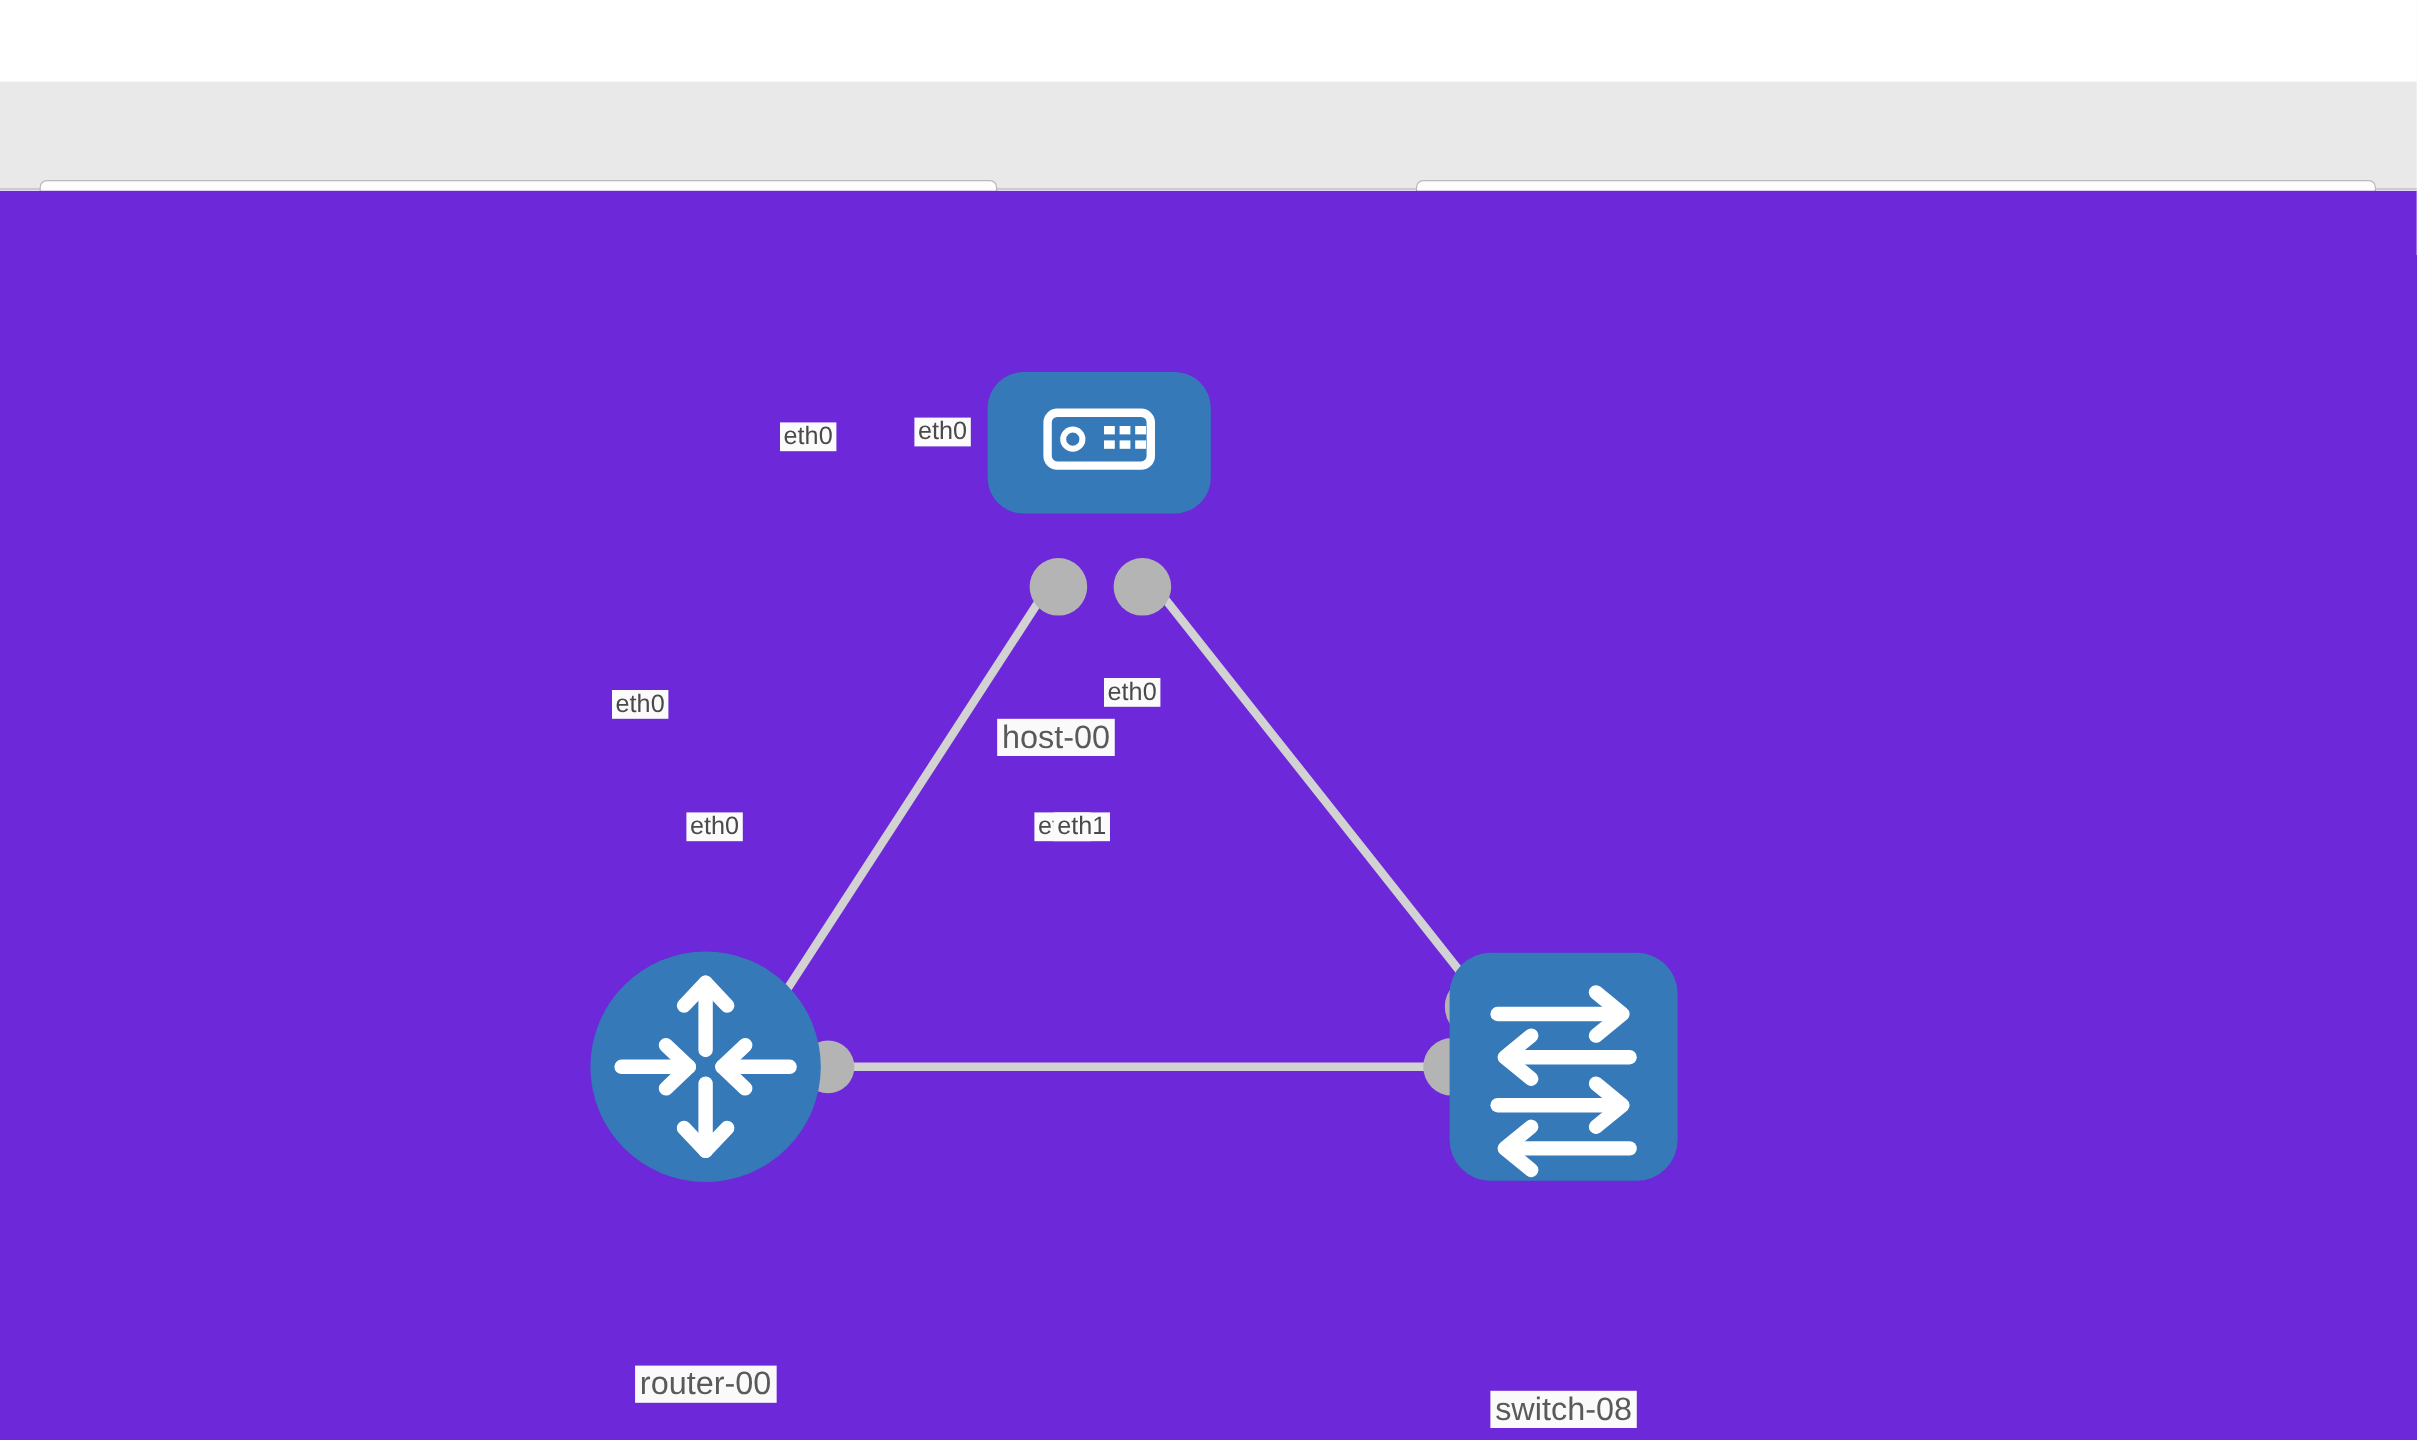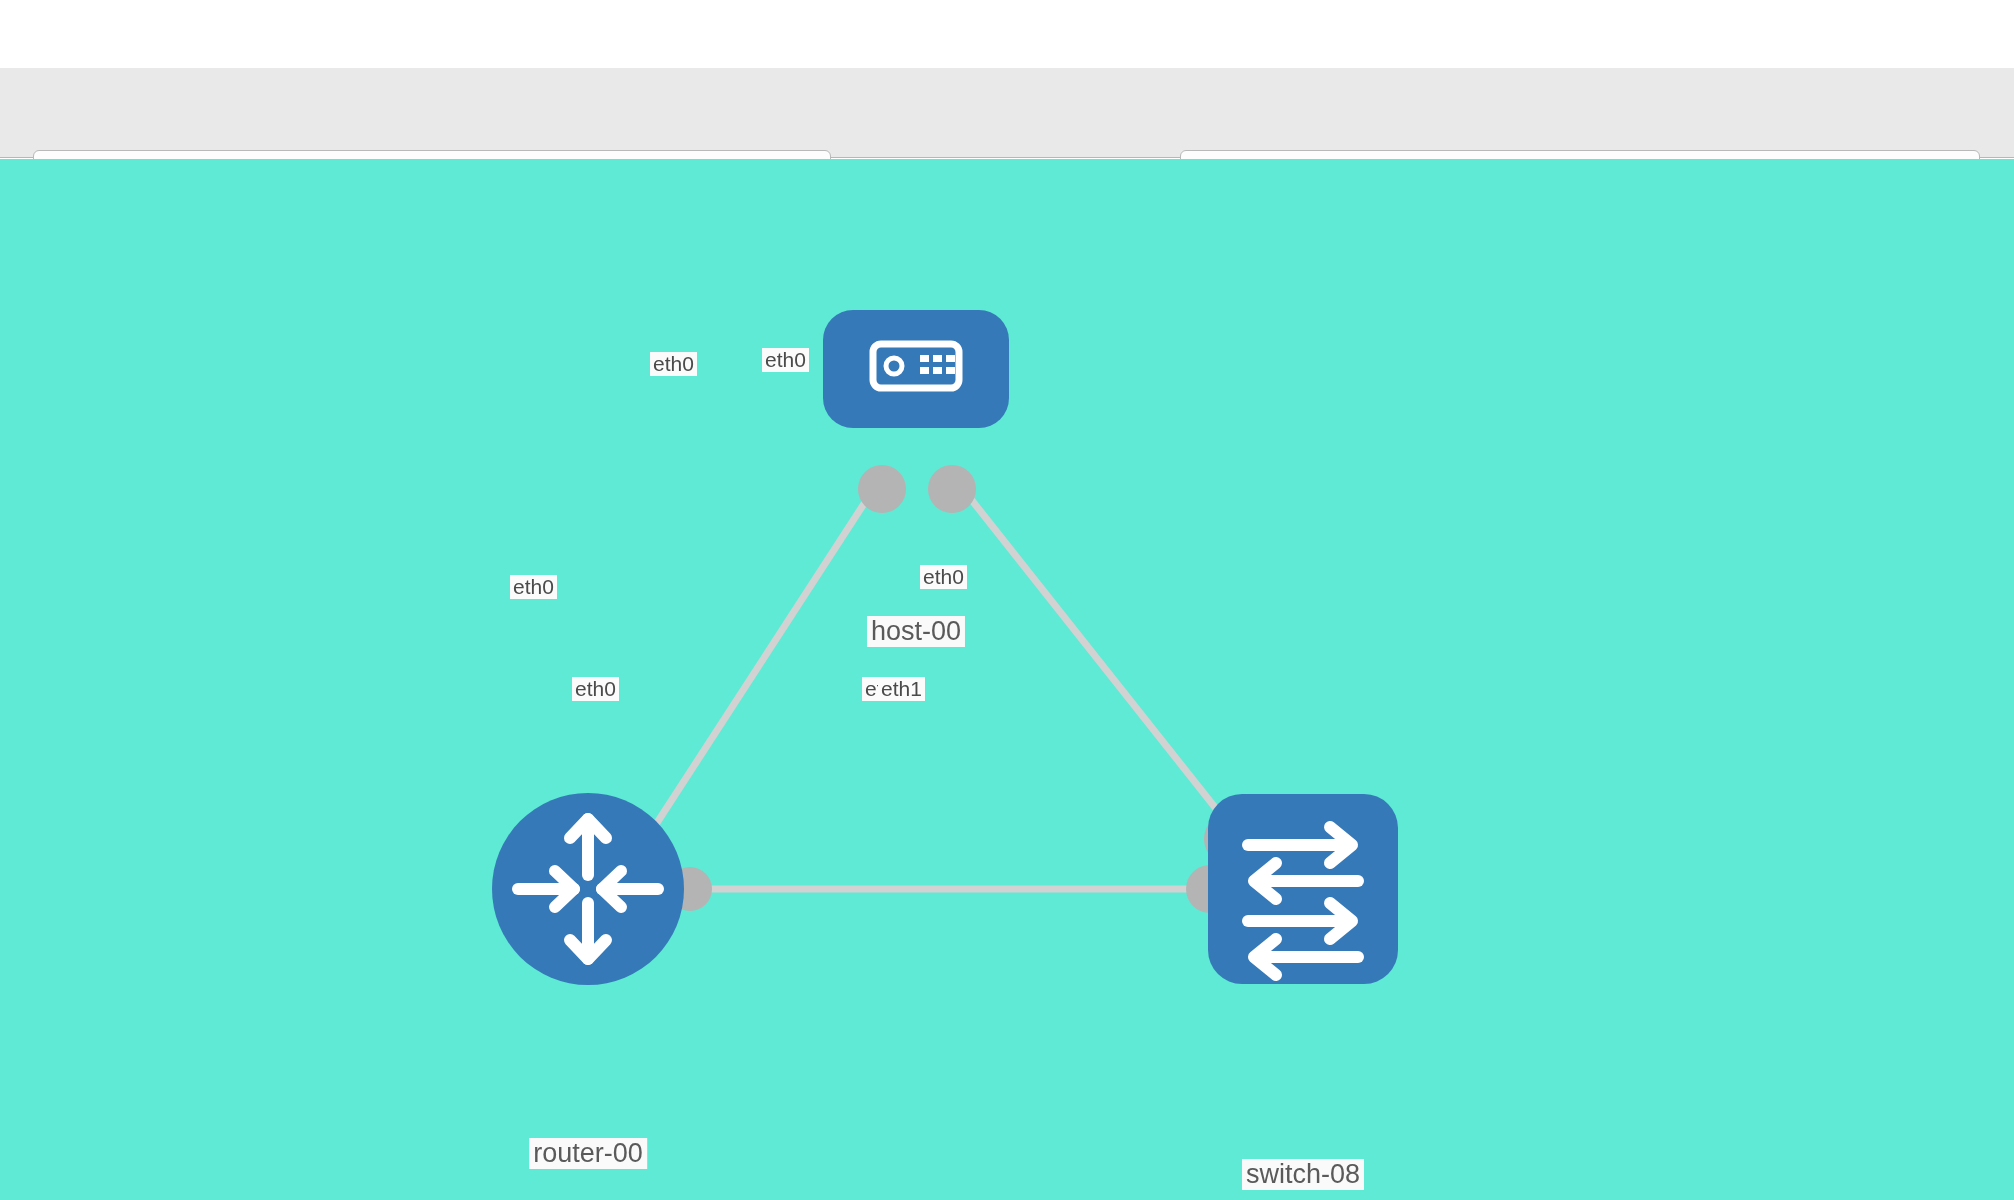--- a/index.html
+++ b/index.html
@@ -80,21 +80,21 @@
     width: 34px; height: 34px;
     cursor: pointer;
   }
   #wrench-btn { left: 1044px; }
   #key-btn    { left: 1112px; }
 
   
   .canvas {
     position: absolute; left: 0; top: 159px;
     width: 2014px; height: 1041px;
-    background: #5eead4;
+    background: #6d28d9;
     overflow: hidden;
   }
   .topo-svg {
     position: absolute; left: 0; top: 0;
     width: 2014px; height: 1041px;
   }
 
   
   .node-label {
     position: absolute;
@@ -222,18 +222,18 @@
     </svg>
 
     <div class="iface-label" style="left:650px;  top:193px;">eth0</div>
     <div class="iface-label" style="left:762px;  top:189px;">eth0</div>
     <div class="iface-label" style="left:510px;  top:416px;">eth0</div>
     <div class="iface-label" style="left:920px;  top:406px;">eth0</div>
     <div class="iface-label" style="left:572px;  top:518px;">eth0</div>
     <div class="iface-label" style="left:862px;  top:518px;">eth1</div>
     <div class="iface-label" style="left:878px;  top:518px;">eth1</div>
 
-    <div class="node-label" style="left:916px;  top:440px;margin-top:17px;">host-00</div>
+    <div class="node-label" style="left:880px;  top:440px;">host-00</div>
     <div class="node-label" style="left:588px;  top:948px;margin-top:31px;">router-00</div>
     <div class="node-label" style="left:1303px; top:1000px;">switch-08</div>
 
   </div>
 </div>
 
 </body></html>

